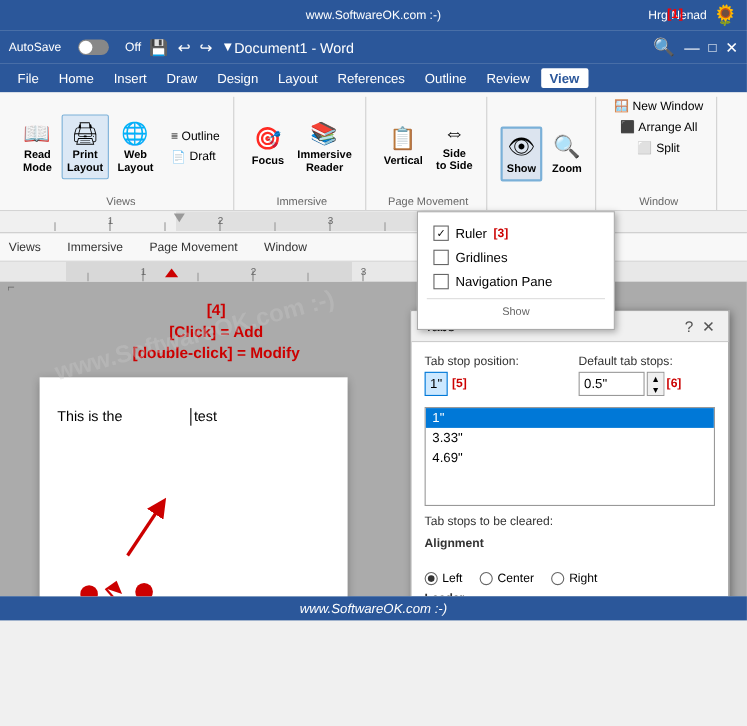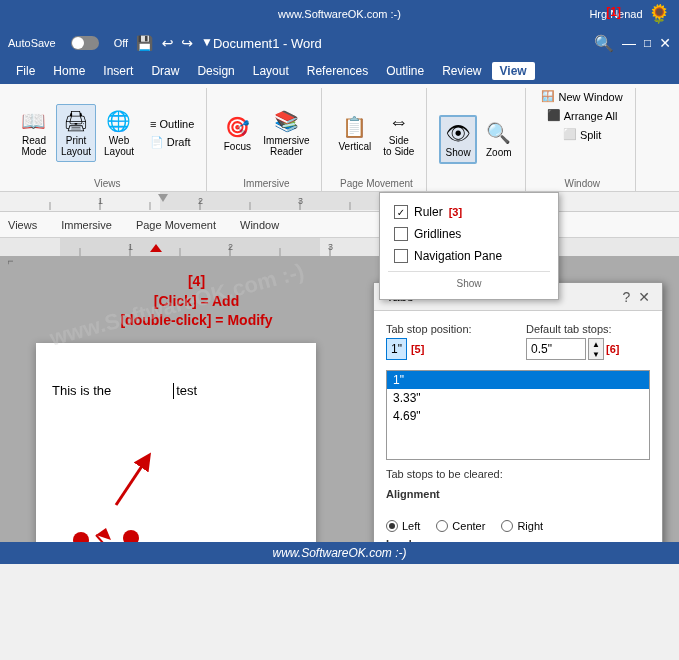--- a/index.html
+++ b/index.html
@@ -97,21 +97,21 @@
     .ribbon-btn {
       display: flex;
       flex-direction: column;
       align-items: center;
       cursor: pointer;
       padding: 4px;
       border-radius: 2px;
       min-width: 36px;
     }
     .ribbon-btn.active { background: #dce8f5; border: 1px solid #7ab0d8; }
-    .ribbon-label { font-size: 10px; text-align: center; margin-top: 2px; }
+    .ribbon-label { font-size: 10px; text-align: center; margin-top: 2px; font-weight: bold; }
 
     .ribbon-btn-small {
       display: flex;
       align-items: center;
       gap: 3px;
       cursor: pointer;
       padding: 2px 4px;
       font-size: 11px;
       border-radius: 2px;
     }
@@ -195,21 +195,21 @@
       align-items: flex-start;
       gap: 16px;
       height: 100%;
       overflow: hidden;
     }
     .doc-page {
       background: white;
       width: 280px;
       min-height: 300px;
       box-shadow: 0 2px 8px rgba(0,0,0,0.3);
-      padding: 20px 16px;
+      padding: 8px 16px;
       position: relative;
       font-size: 12px;
     }
 
     
     .tabs-dialog {
       background: white;
       border: 1px solid #999;
       box-shadow: 2px 2px 8px rgba(0,0,0,0.4);
       width: 290px;

